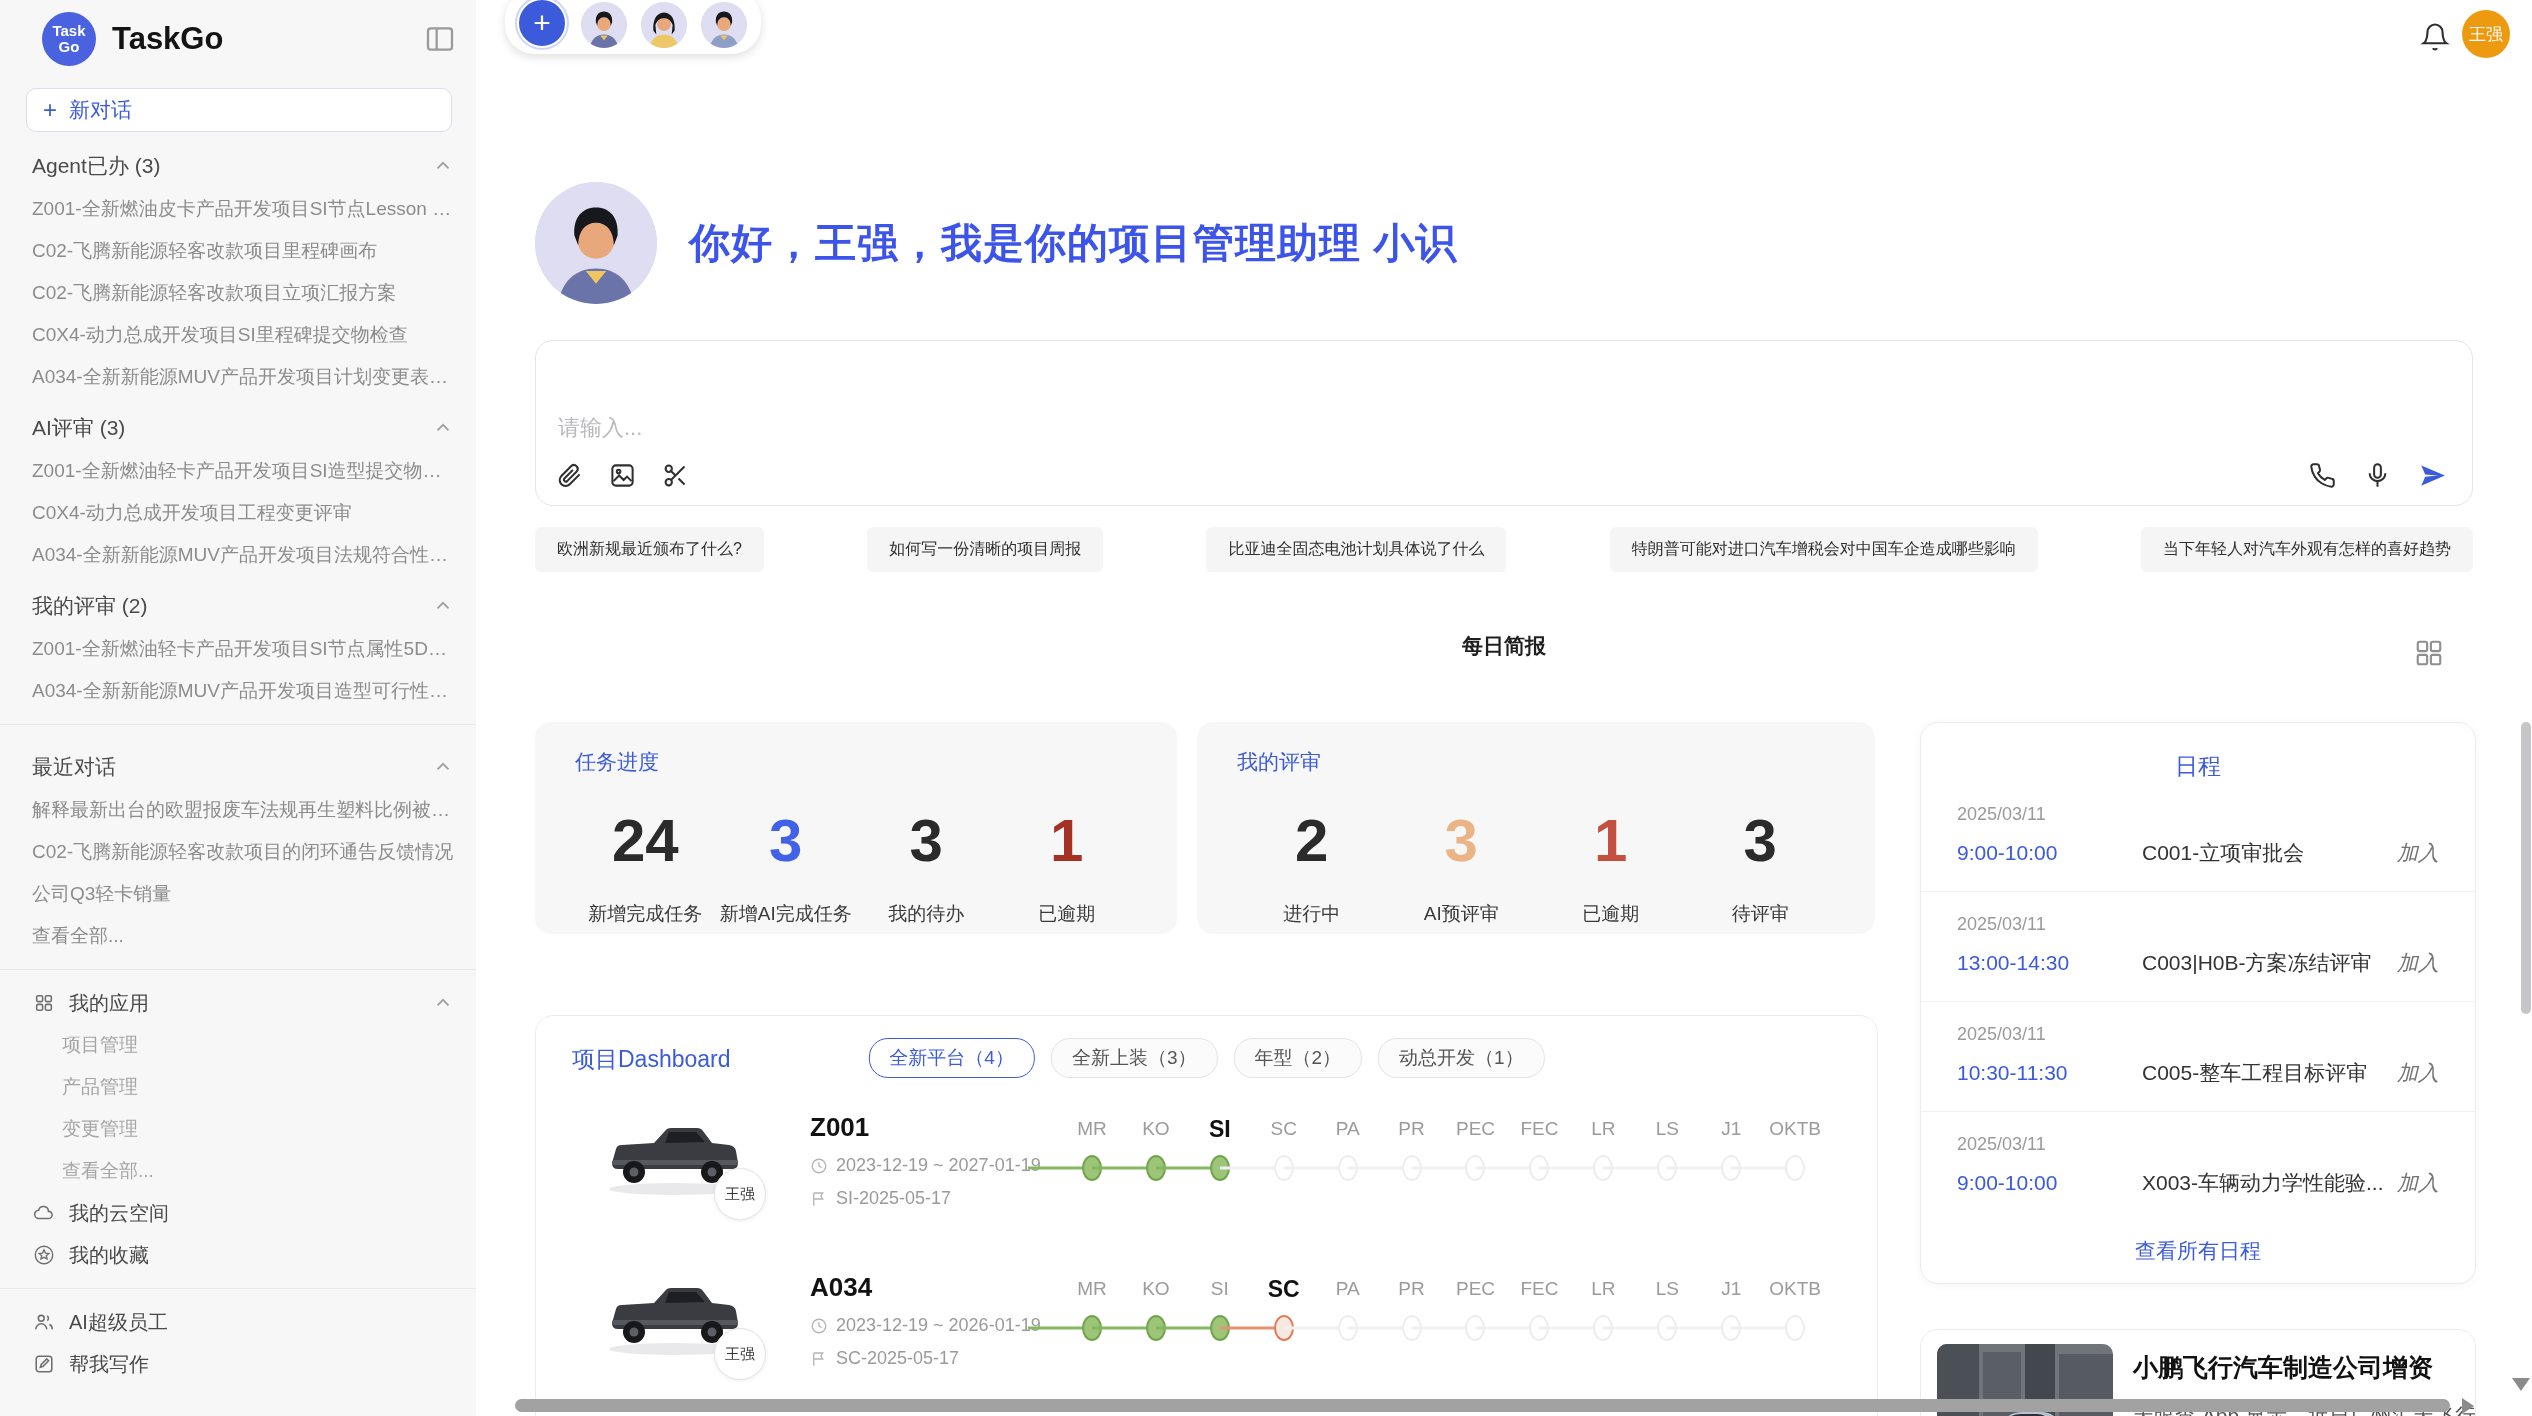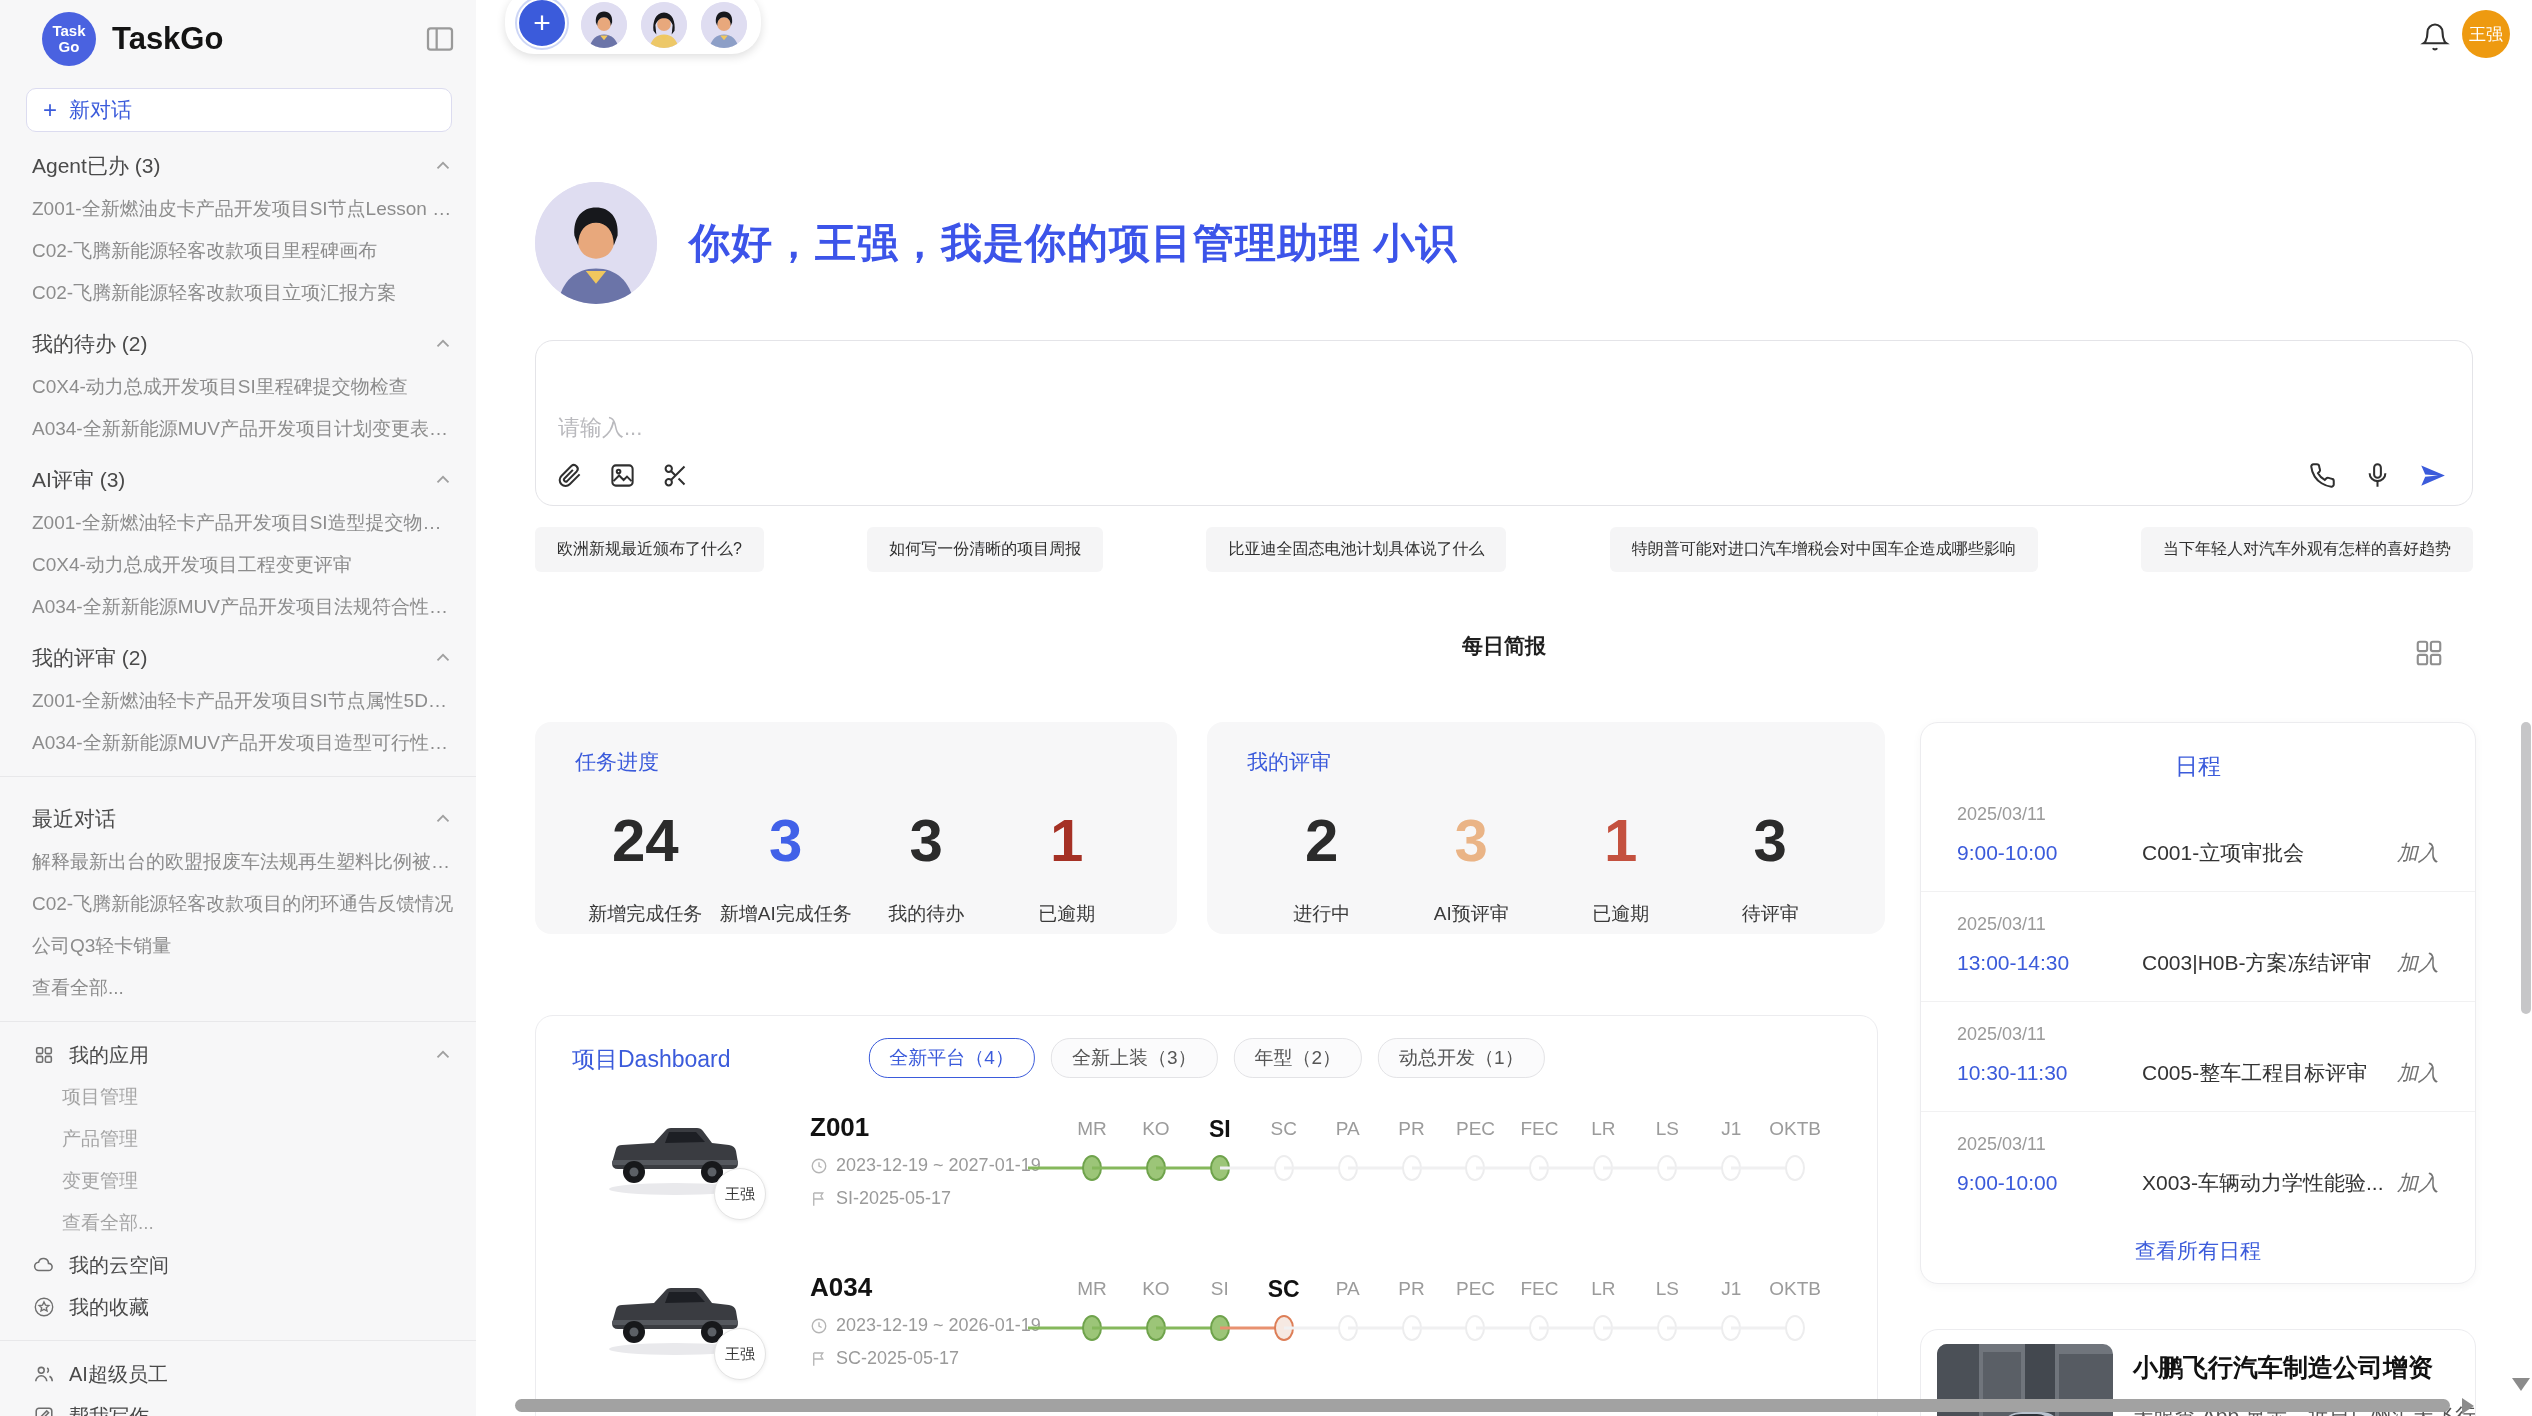--- a/index.html
+++ b/index.html
@@ -48,21 +48,21 @@
   .iico{width:27px;height:27px;cursor:pointer;}
   .send{color:#3b5bdb;}
 
   
   .chips{position:absolute;left:535px;top:527px;width:1938px;display:flex;justify-content:space-between;gap:14px;}
   .chip{background:#f5f5f6;border-radius:6px;padding:12px 22px;font-size:16px;color:#2f2f2f;white-space:nowrap;cursor:pointer;}
 
   
   .brief-title{position:absolute;left:535px;top:632px;width:1938px;text-align:center;font-size:21px;font-weight:700;color:#1f1f1f;}
   .grid-icon{position:absolute;left:2414px;top:638px;width:30px;height:30px;color:#8f8f8f;cursor:pointer;}
-  .stats-row{position:absolute;left:535px;top:722px;display:flex;gap:30px;}
+  .stats-row{position:absolute;left:535px;top:722px;display:flex;gap:20px;}
   .stat-card{background:#f7f7f8;border-radius:16px;height:212px;box-sizing:border-box;padding:26px 40px;}
   .stat-title{color:#3b5bdb;font-size:21px;}
   .stat-grid{display:flex;margin-top:30px;}
   .stat{flex:1;text-align:center;}
   .stat-num{font-size:60px;font-weight:600;color:#2b2b2b;}
   .stat-num.blue{color:#4161e8;} .stat-num.red{color:#a53125;}
   .stat-num.orange{color:#eab486;} .stat-num.redorange{color:#c4513f;}
   .stat-label{margin-top:26px;font-size:19px;color:#3a3a3a;}
 
   
@@ -149,26 +149,20 @@
     <div>
         <div class="section-header">
           <span>Agent已办 (3)</span>
           <svg width="22" height="22" viewBox="0 0 24 24" fill="none" stroke="#a0a0a0" stroke-width="2">
             <polyline points="6 14.5 12 8.5 18 14.5"></polyline>
           </svg>
         </div>
         <div class="section-item">Z001-全新燃油皮卡产品开发项目SI节点Lesson Learn报告</div>
         <div class="section-item">C02-飞腾新能源轻客改款项目里程碑画布</div>
         <div class="section-item">C02-飞腾新能源轻客改款项目立项汇报方案</div>
-        <div class="section-header">
-          <span>我的待办 (2)</span>
-          <svg width="22" height="22" viewBox="0 0 24 24" fill="none" stroke="#a0a0a0" stroke-width="2">
-            <polyline points="6 14.5 12 8.5 18 14.5"></polyline>
-          </svg>
-        </div>
         <div class="section-item">C0X4-动力总成开发项目SI里程碑提交物检查</div>
         <div class="section-item">A034-全新新能源MUV产品开发项目计划变更表编写</div>
         <div class="section-header">
           <span>AI评审 (3)</span>
           <svg width="22" height="22" viewBox="0 0 24 24" fill="none" stroke="#a0a0a0" stroke-width="2">
             <polyline points="6 14.5 12 8.5 18 14.5"></polyline>
           </svg>
         </div>
         <div class="section-item">Z001-全新燃油轻卡产品开发项目SI造型提交物评审</div>
         <div class="section-item">C0X4-动力总成开发项目工程变更评审</div>

